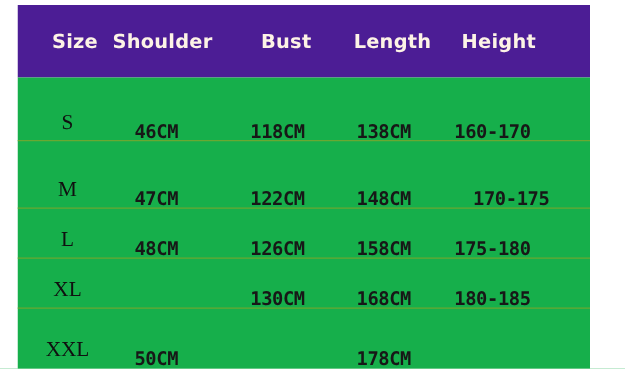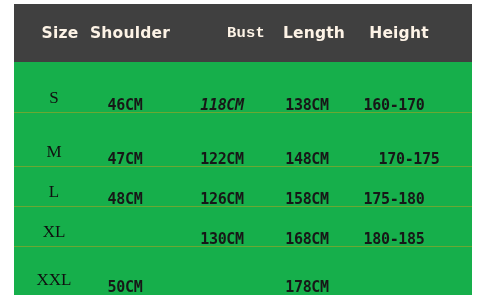--- a/index.html
+++ b/index.html
@@ -23,21 +23,21 @@
     width: 458px;
     height: 291px;
     overflow: hidden;
     box-sizing: border-box;
   }
 
   
   .chart-header {
     position: relative;
     height: 58px;
-    background: #404040;
+    background: #4c1d95;
     box-sizing: border-box;
   }
   .chart-header .hcell {
     position: absolute;
     top: 0;
     height: 58px;
     line-height: 58px;
     color: #fdf3e6;
     font-size: 15.5px;
     font-weight: bold;
@@ -90,31 +90,31 @@
   }
 </style>
 </head>
 <body>
 
 <div id="size-chart-table">
 
   <div class="chart-header">
     <div class="hcell" style="left:6px;  width:80px;">Size</div>
     <div class="hcell" style="left:56px; width:120px;">Shoulder</div>
-    <div class="hcell" style="left:177px;width:110px;font-family:Liberation Mono, monospace;">Bust</div>
+    <div class="hcell" style="left:160px;width:110px;">Bust</div>
     <div class="hcell" style="left:245px;width:110px;">Length</div>
     <div class="hcell" style="left:330px;width:110px;">Height</div>
   </div>
 
   <div class="chart-body">
 
     <div class="chart-row" style="height:51px;">
       <div class="cell cell-size" style="left:10px; top:26px; width:60px;">S</div>
       <div class="cell cell-value" style="left:66px; top:34px; width:90px;">46CM</div>
-      <div class="cell cell-value" style="left:163px;top:34px; width:90px;font-style:italic;">118CM</div>
+      <div class="cell cell-value" style="left:163px;top:34px; width:90px;">118CM</div>
       <div class="cell cell-value" style="left:248px;top:34px; width:90px;">138CM</div>
       <div class="cell cell-value" style="left:335px;top:34px; width:90px;">160-170</div>
     </div>
 
     <div class="chart-row" style="height:54px;">
       <div class="cell cell-size" style="left:10px; top:29px; width:60px;">M</div>
       <div class="cell cell-value" style="left:66px; top:37px; width:90px;">47CM</div>
       <div class="cell cell-value" style="left:163px;top:37px; width:90px;">122CM</div>
       <div class="cell cell-value" style="left:248px;top:37px; width:90px;">148CM</div>
       <div class="cell cell-value" style="left:350px;top:37px; width:90px;text-align:center;">170-175</div>

